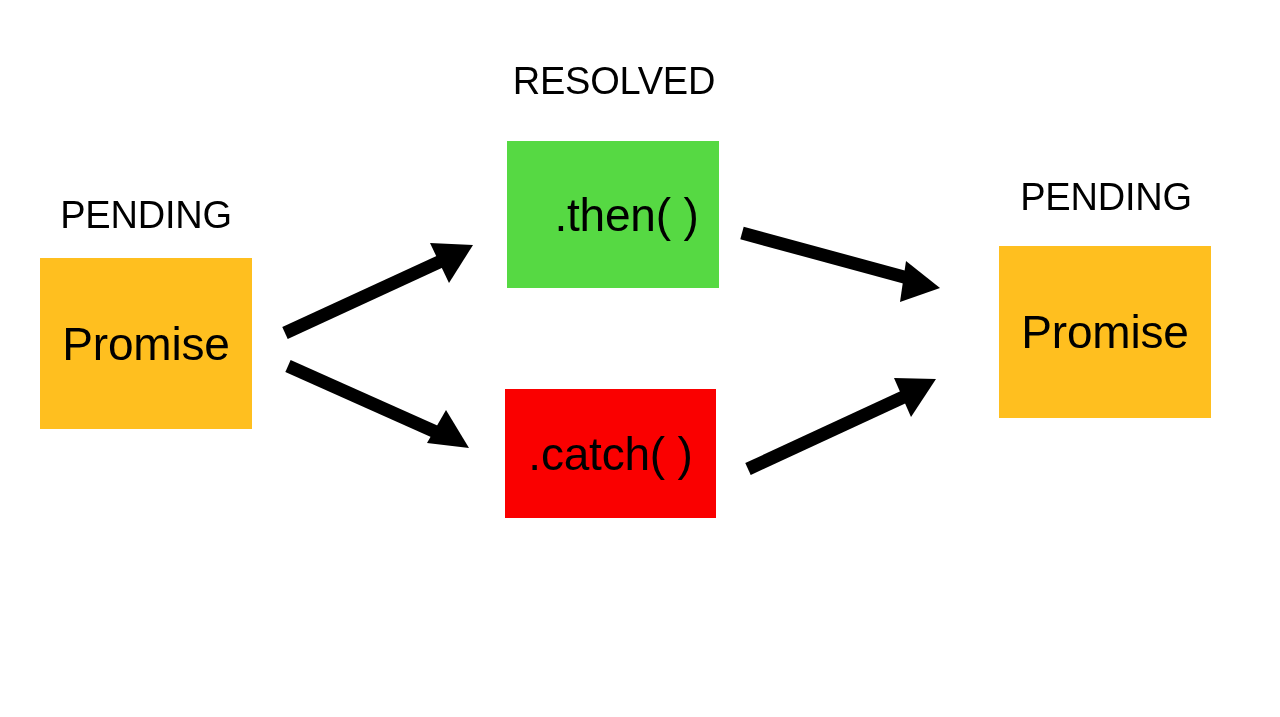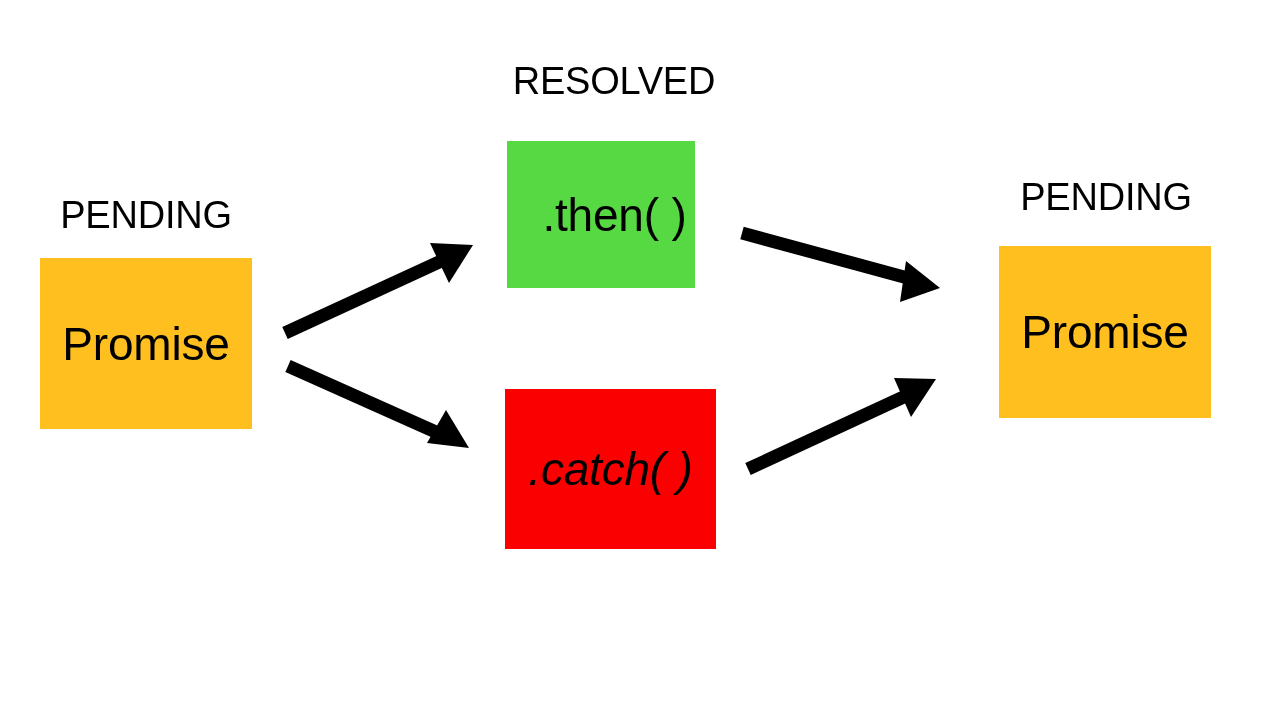--- a/index.html
+++ b/index.html
@@ -39,24 +39,24 @@
     color: #000000;
     white-space: nowrap;
     text-align: center;
     letter-spacing: -0.2px;
   }
   
   #box-promise-pending {
     left: 40px;  top: 258px;  width: 212px; height: 171px;
   }
   #box-then {
-    left: 507px; top: 141px;  width: 188px; height: 147px; padding-left: 27px;
+    left: 507px; top: 141px;  width: 212px; height: 147px; padding-left: 27px;
   }
   #box-catch {
-    left: 505px; top: 389px;  width: 211px; height: 160px; font-style: italic;
+    left: 505px; top: 389px;  width: 211px; height: 129px;
   }
   #box-promise-result {
     left: 999px; top: 246px;  width: 212px; height: 172px;
   }
   
   #label-pending-left  { left: 27px;  top: 196px; width: 238px; }
   #label-resolved      { left: 494px; top: 62px;  width: 240px; }
   #label-rejected      { left: 498px; top: 580px; width: 226px; }
   #label-pending-right { left: 987px; top: 178px; width: 238px; }
 

